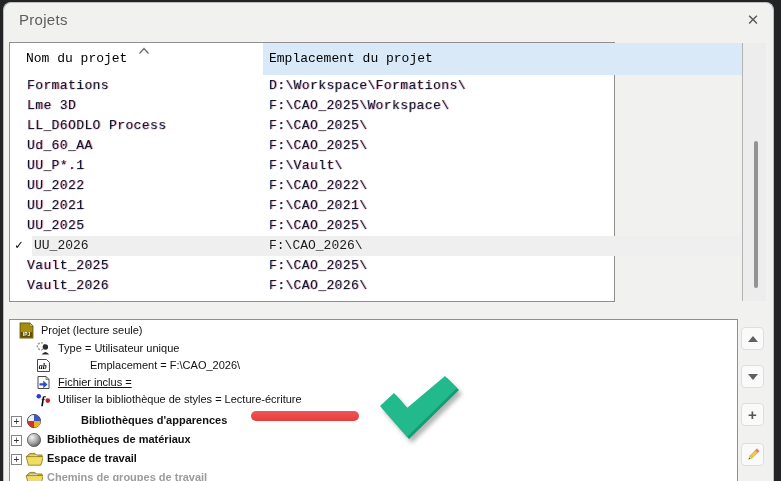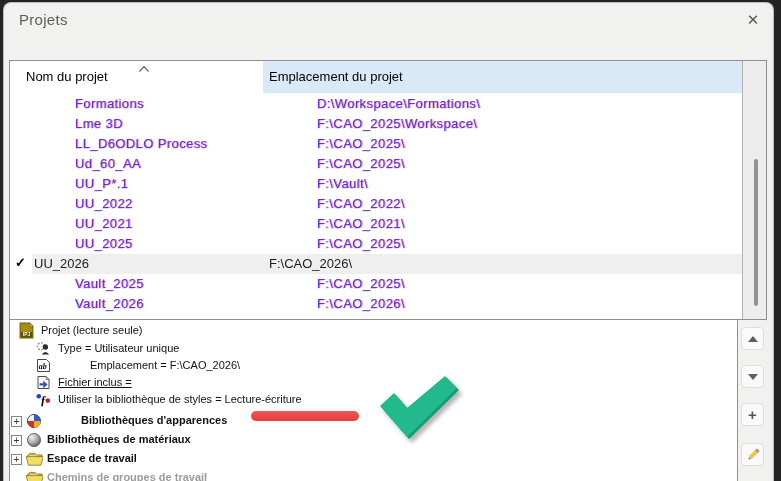--- a/index.html
+++ b/index.html
@@ -10,38 +10,38 @@
             background:#f1f1f0; border:1px solid #bdbdbd; border-bottom:none;
             border-radius:8px 8px 0 0; }
 
   .title { position:absolute; left:15px; top:8px; font-size:15px; color:#5d5d5d;
            font-weight:400; letter-spacing:.3px; }
   .close-btn { position:absolute; left:736px; top:5px; width:26px; height:24px;
                display:flex; align-items:center; justify-content:center;
                color:#5a5a5a; font-size:15px; cursor:pointer; }
 
   
-  .table-panel { position:absolute; left:5px; top:57px; width:758px; height:260px;
-                 background:#fff; border:1px solid #8f8f8f; }
+  .table-panel { position:absolute; left:5px; top:39px; width:606px; height:260px;
+                 background:#fff; border:1px solid #8f8f8f;font-family:Liberation Mono, monospace; }
   .hdr-col2-bg { position:absolute; left:253px; top:0; width:479px; height:32px;
                  background:#d9e9f8; }
   .hdr-label { position:absolute; top:8px; font-size:13px; color:#000; }
   .hdr-name { left:16px; } .hdr-loc { left:259px; }
   .sort-caret { position:absolute; left:128px; top:4px; }
   .gutter { position:absolute; left:732px; top:0; width:24px; height:258px;
             background:#ededed; border-left:1px solid #b3b3b3; }
   .thumb { position:absolute; left:11px; top:98px; width:4px; height:147px;
            background:#939393; border-radius:2px; }
   .rows { position:absolute; left:0; top:33px; width:732px; }
   .row { position:relative; height:20px; font-size:13px; color:#1b1b1b; }
   .row .name { position:absolute; left:17px; top:2px; white-space:nowrap; }
   .row .loc  { position:absolute; left:259px; top:2px; white-space:nowrap; }
   .row.redacted .name, .row.redacted .loc {
-      color:#6d28d9; filter:blur(0.55px); letter-spacing:.4px;
-      text-shadow:1px 0 0 rgba(214,82,96,.55), -0.5px 0.5px 0 rgba(130,150,230,.35);margin-left:48px; }
+      color:#0f172a; filter:blur(0.55px); letter-spacing:.4px;
+      text-shadow:1px 0 0 rgba(214,82,96,.55), -0.5px 0.5px 0 rgba(130,150,230,.35); }
   .row.selected .sel-bg { position:absolute; left:22px; right:0; top:0; height:20px;
                           background:#efefef; }
   .row.selected .name { left:24px; } 
   .row .checkmark { position:absolute; left:5px; top:1px; font-size:13px; font-weight:bold;
                     color:#000; z-index:2; }
   .row .name, .row .loc { z-index:2; }
 
   
   .tree-panel { position:absolute; left:5px; top:316px; width:729px; height:166px;
                 background:#fff; border:1px solid #8f8f8f; overflow:hidden; }

